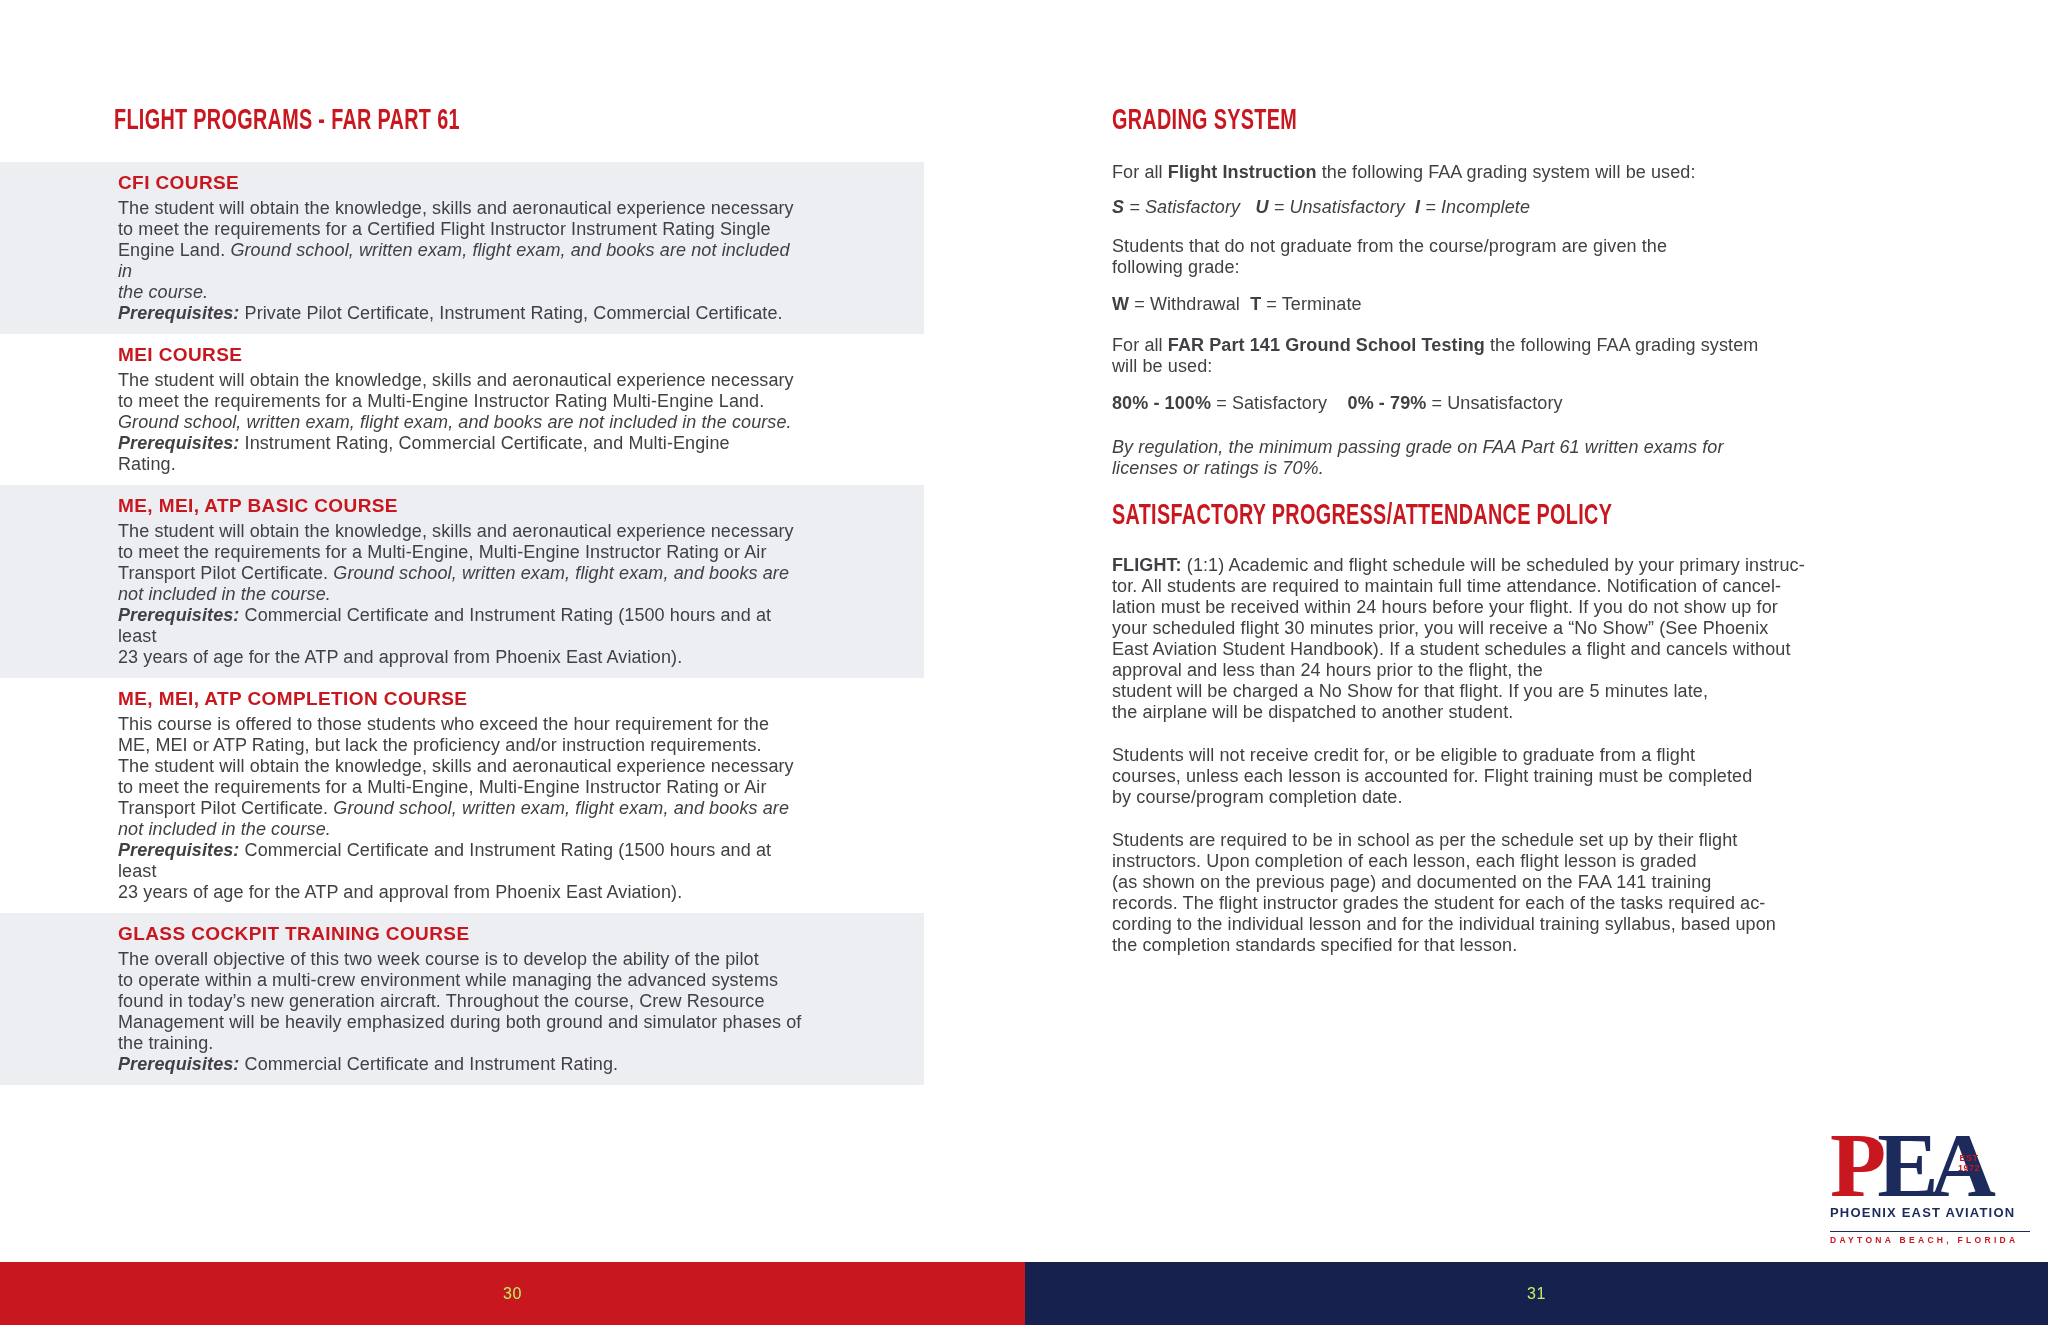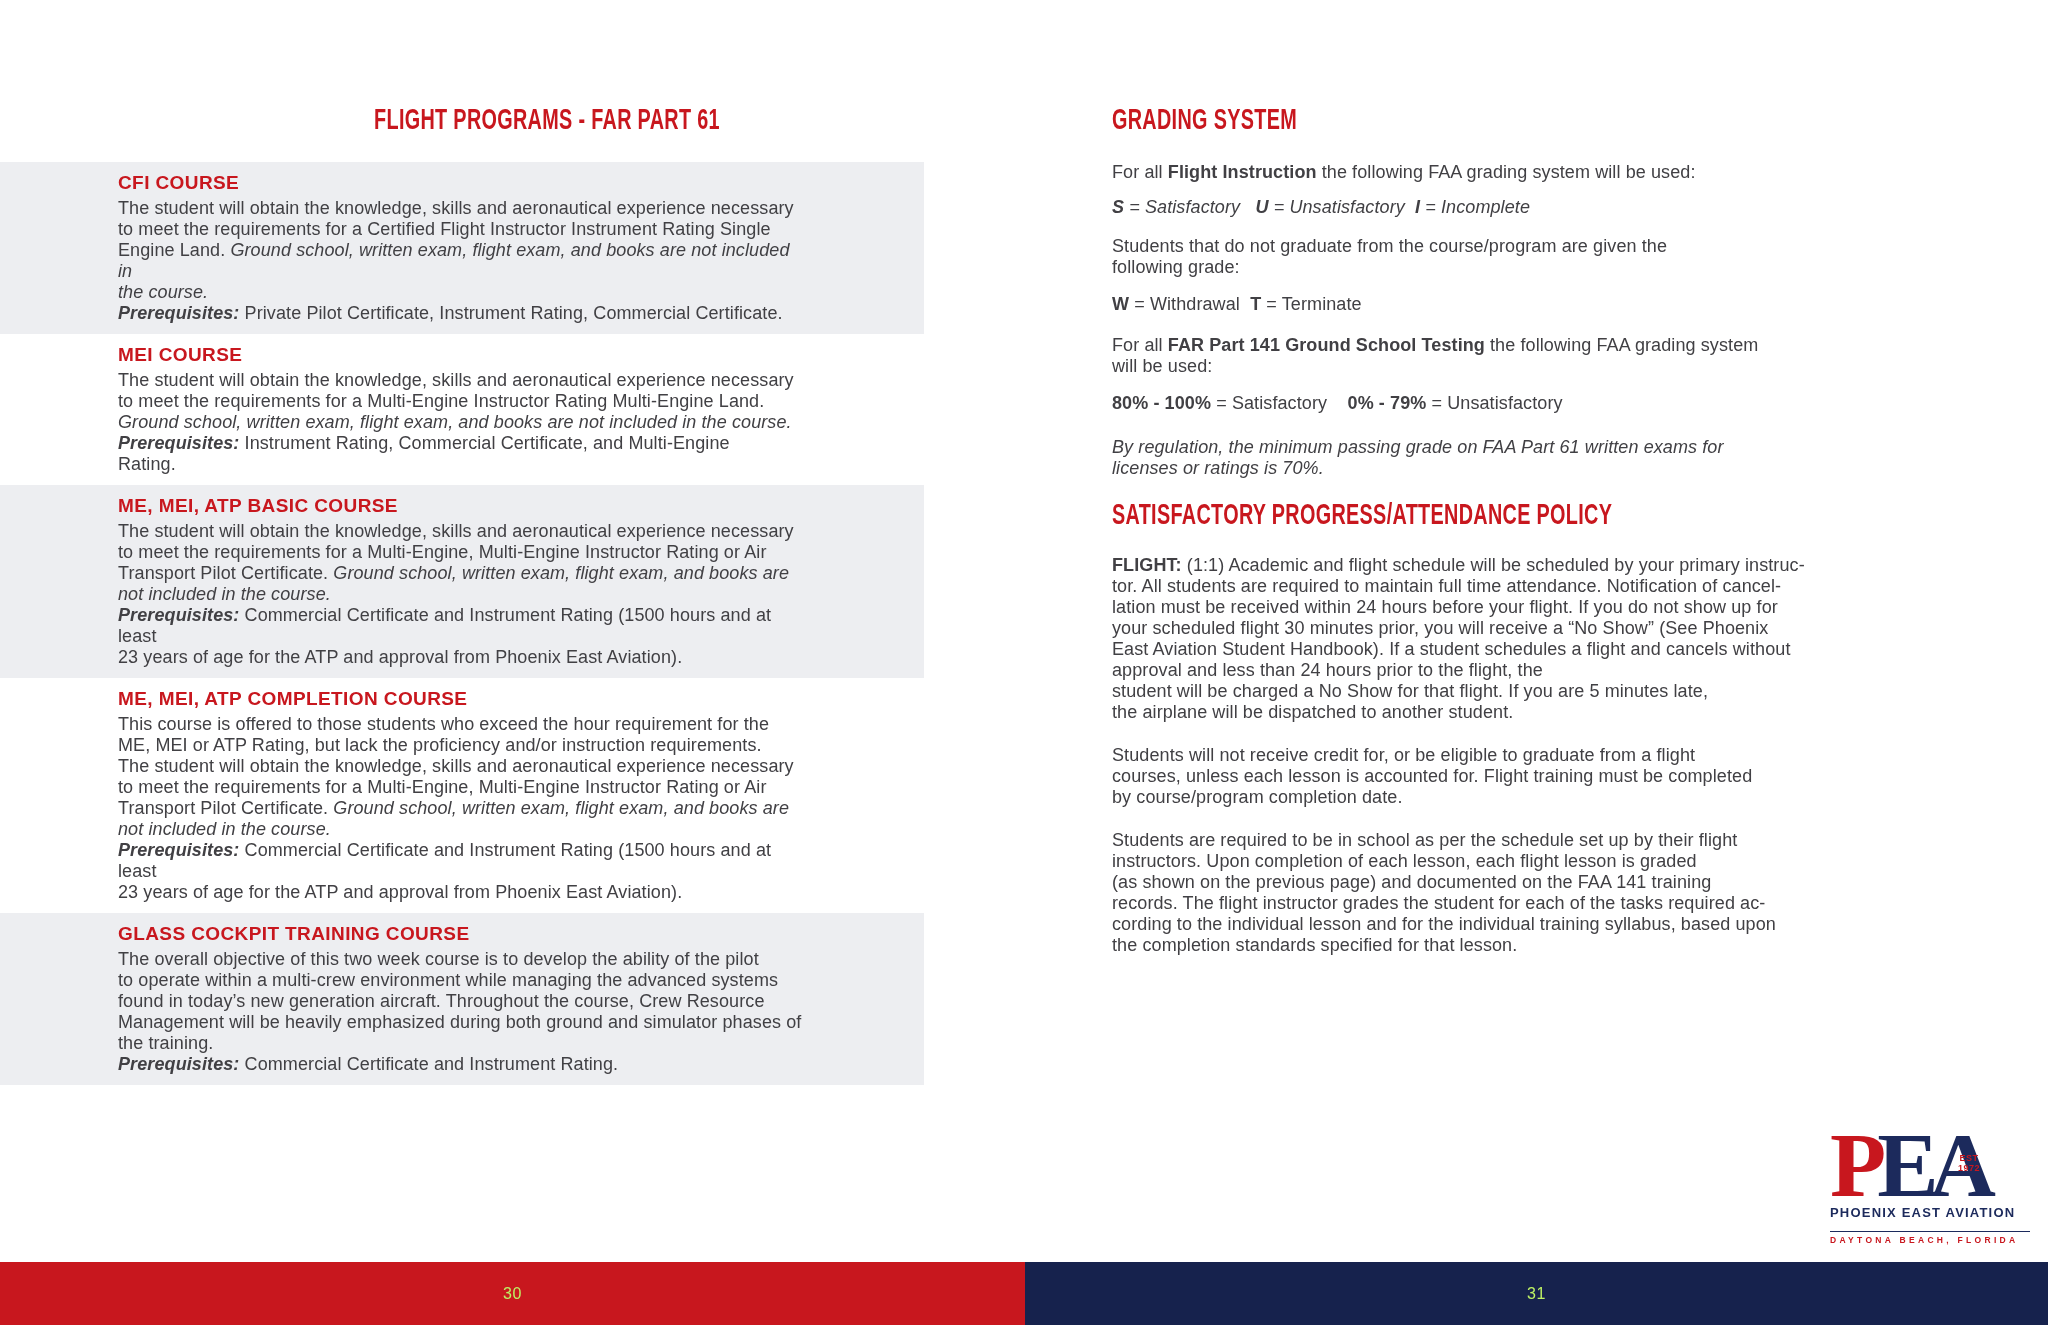--- a/index.html
+++ b/index.html
@@ -10,21 +10,21 @@
     color:#414044;
   }
   
   .section-title {
     margin:0; color:#C8171E; font-size:30px; font-weight:bold;
     letter-spacing:0.5px; white-space:nowrap;
     transform:scaleX(0.66); transform-origin:0 50%;
   }
   
   .col-left { position:absolute; left:0; top:0; width:1032px; }
-  .left-title-wrap { margin:102px 0 26px 114px;text-align:right; }
+  .left-title-wrap { margin:102px 0 26px 114px; }
   .course { box-sizing:border-box; padding:10px 120px 10px 118px; width:924px; }
   .course.shaded { background:#EDEEF1; }
   .course-title {
     margin:0 0 4px; font-size:19px; font-weight:bold; color:#C8171E;
     letter-spacing:0.4px;
   }
   .desc, .prereq, .para {
     margin:0; font-size:18px; line-height:21px; letter-spacing:0.1px;
     white-space:pre-wrap; color:#414044;
   }

